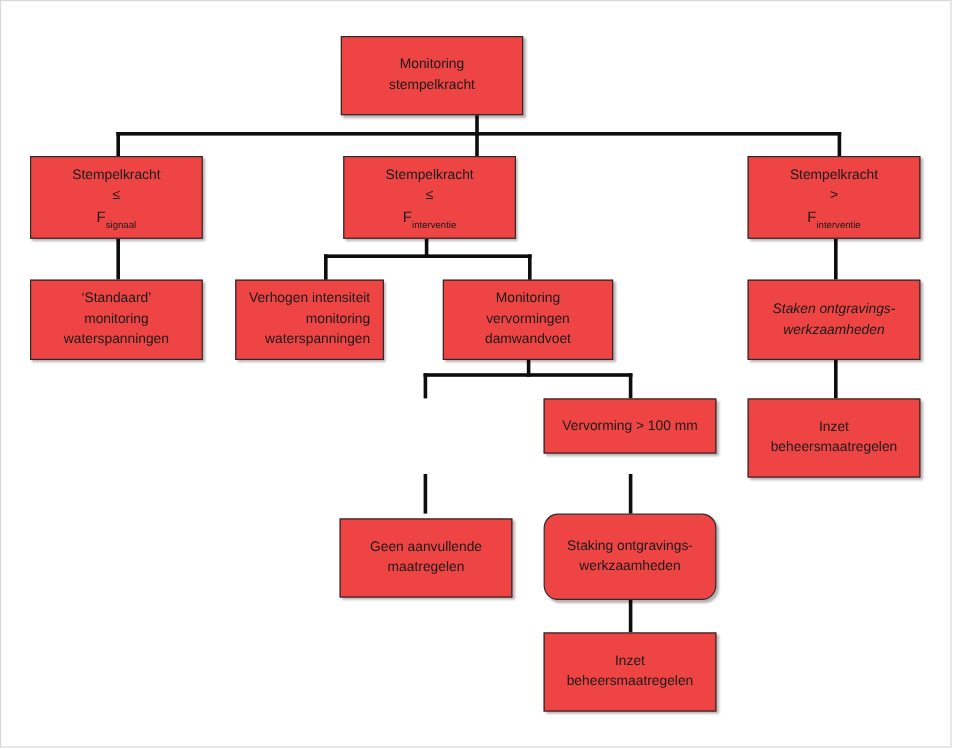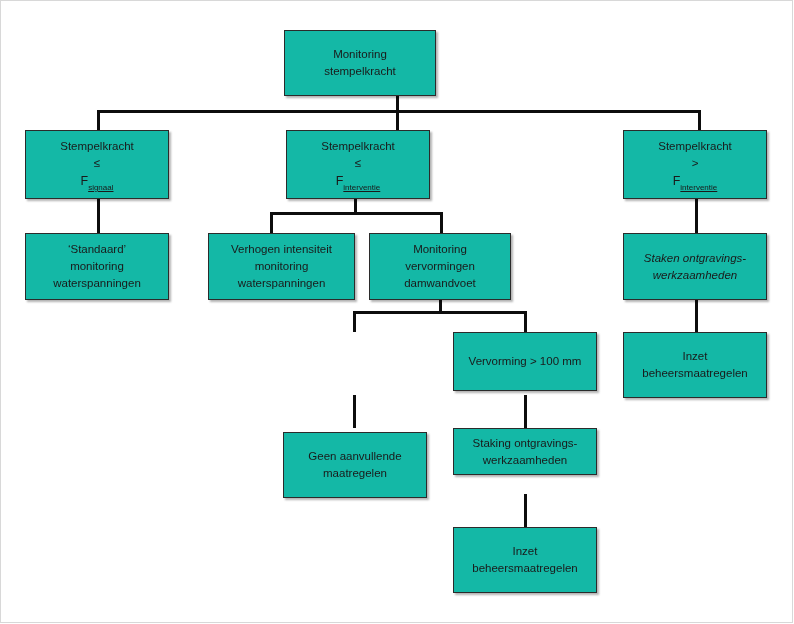--- a/index.html
+++ b/index.html
@@ -24,21 +24,21 @@
     top: 0px;
     width: 793px;
     height: 623px;
     border: 1px solid #d8d8d8;
     box-sizing: border-box;
     pointer-events: none;
   }
   .node {
     position: absolute;
     box-sizing: border-box;
-    background: #14b8a6;
+    background: #ef4444;
     border: 1.6px solid #2b2b2b;
     box-shadow: 2px 2px 2px rgba(0,0,0,0.30);
     display: flex;
     align-items: center;
     justify-content: center;
     text-align: center;
     color: #1a1a1a;
     font-size: 11.5px;
     line-height: 1.45;
     padding: 2px 5px;
@@ -63,21 +63,20 @@
   }
   .cond .formula .base {
     font-size: 12.5px;
   }
   .cond .formula .sub {
     font-size: 8px;
     vertical-align: sub;
     position: relative;
     top: 2px;
     left: 0px;
-    text-decoration: underline;
   }
   
   .conn {
     position: absolute;
     background: #0d0d0d;
     z-index: 1;
   }
   .vline { width: 3px; }
   .hline { height: 3px; }
 </style>
@@ -146,21 +145,21 @@
       <span class="formula"><span class="base">F</span><span class="sub">interventie</span></span>
     </span>
   </div>
 
   <div class="node" style="left:25px; top:233px; width:144px; height:67px;text-align:center;">
     <span class="txt">‘Standaard’
 monitoring
 waterspanningen</span>
   </div>
 
-  <div class="node" style="left:208px; top:233px; width:147px; height:67px;">
+  <div class="node" style="left:196px; top:233px; width:124px; height:67px;text-align:right;">
     <span class="txt">Verhogen intensiteit
 monitoring
 waterspanningen</span>
   </div>
 
   <div class="node" style="left:369px; top:233px; width:142px; height:67px;">
     <span class="txt">Monitoring
 vervormingen
 damwandvoet</span>
   </div>
@@ -169,30 +168,30 @@
     <span class="txt">Staken ontgravings-
 werkzaamheden</span>
   </div>
 
   <div class="node" style="left:623px; top:332px; width:144px; height:66px;">
     <span class="txt">Inzet
 beheersmaatregelen</span>
   </div>
 
 
-  <div class="node" style="left:453px; top:332px; width:144px; height:59px;">
+  <div class="node" style="left:453px; top:332px; width:144px; height:46px;">
     <span class="txt">Vervorming &gt; 100 mm</span>
   </div>
 
   <div class="node" style="left:283px; top:432px; width:144px; height:66px;">
     <span class="txt">Geen aanvullende
 maatregelen</span>
   </div>
 
-  <div class="node" style="left:453px; top:428px; width:144px; height:47px;">
+  <div class="node" style="left:453px; top:428px; width:144px; height:72px;border-radius:12px;">
     <span class="txt">Staking ontgravings-
 werkzaamheden</span>
   </div>
 
   <div class="node" style="left:453px; top:527px; width:144px; height:66px;">
     <span class="txt">Inzet
 beheersmaatregelen</span>
   </div>
 
 </div>

